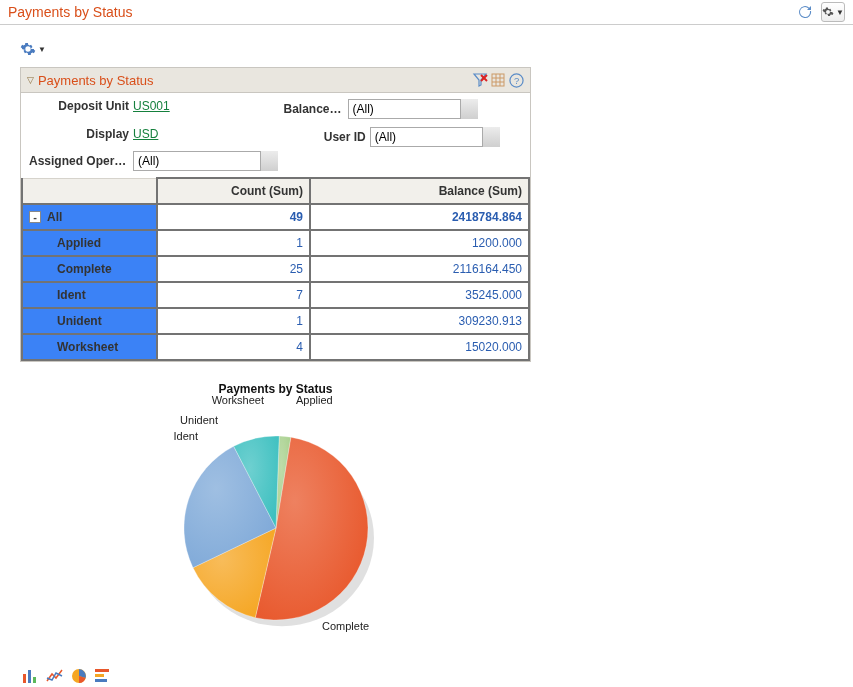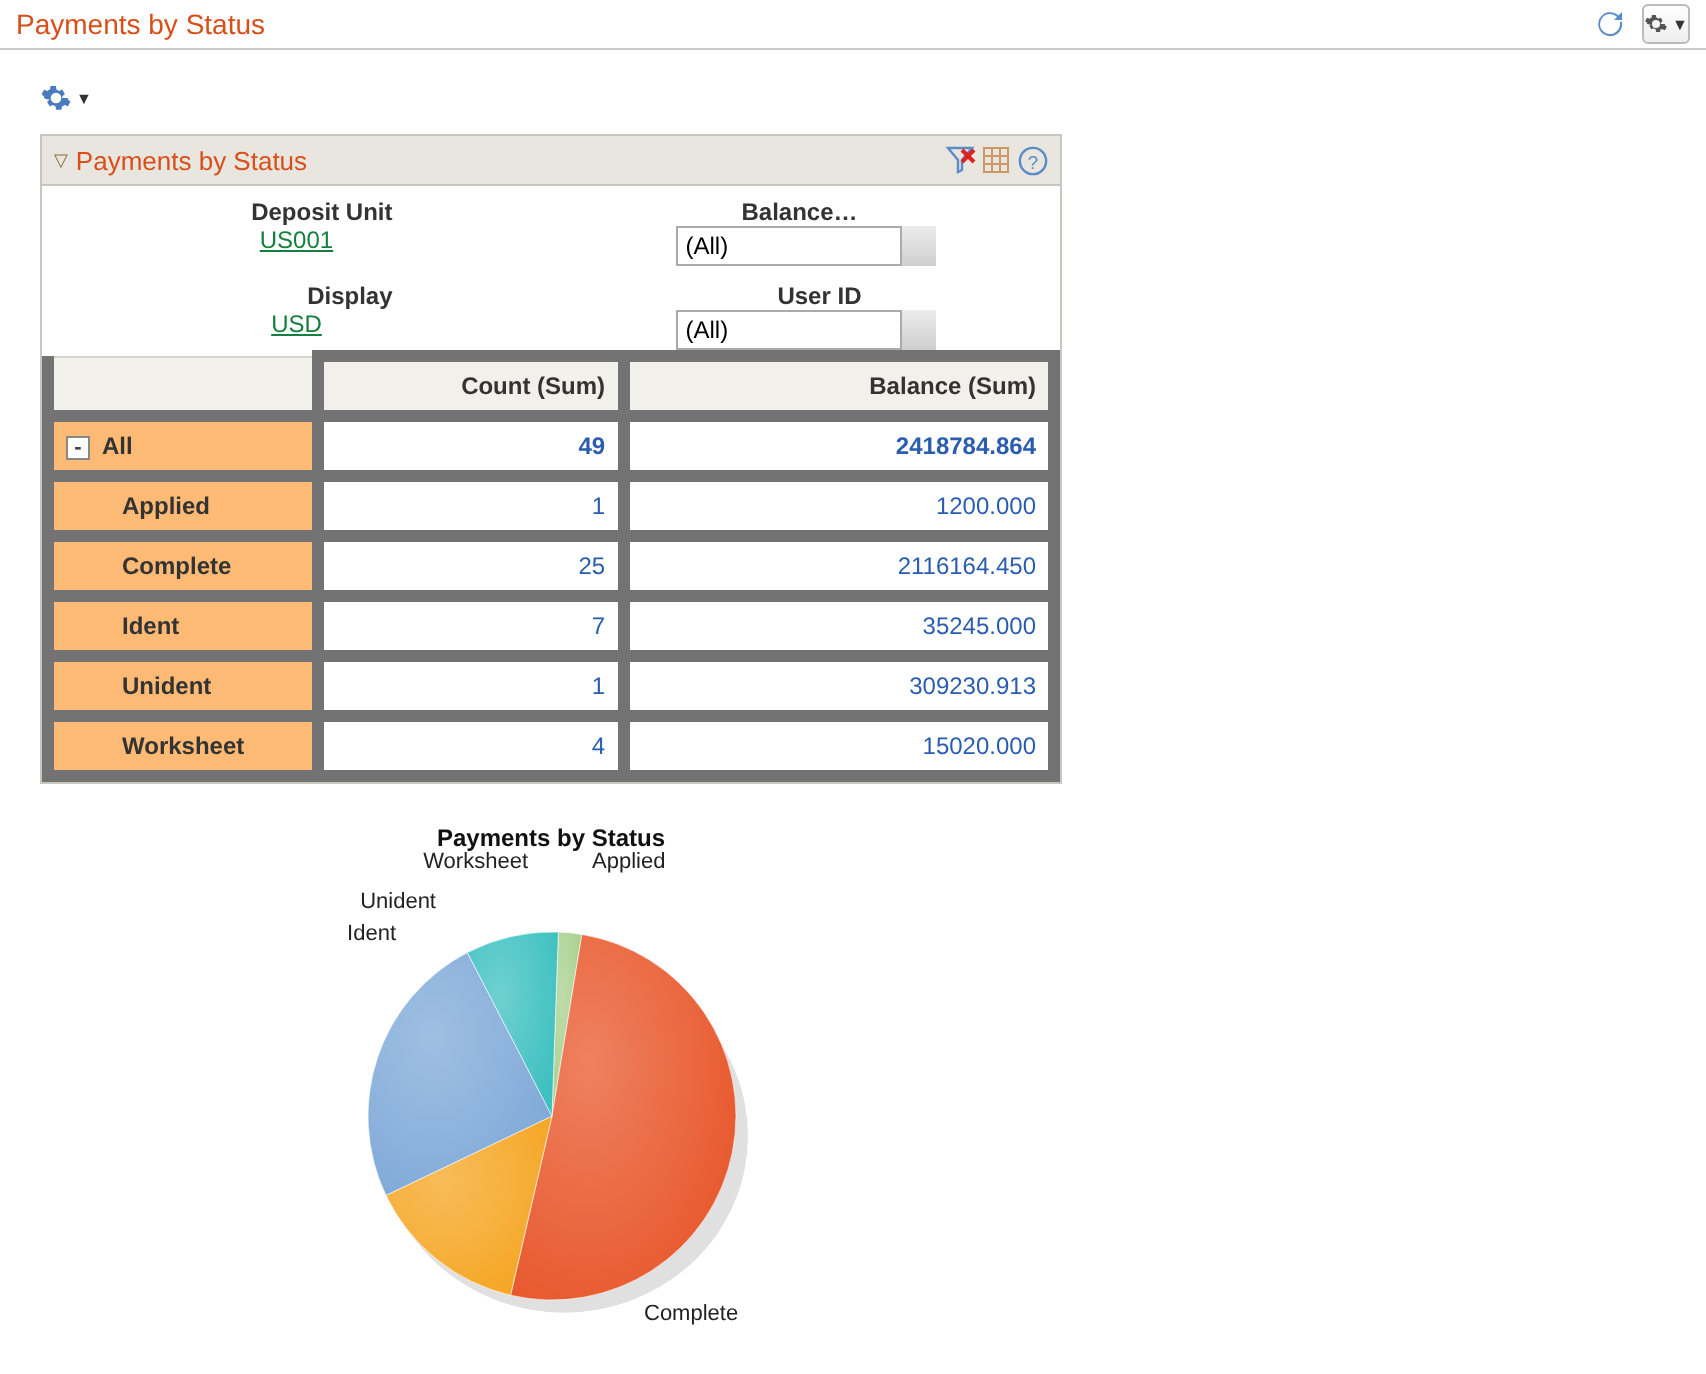--- a/index.html
+++ b/index.html
@@ -24,40 +24,40 @@
   .panel { border: 1px solid #c9c6c0; width: 511px; }
   .panel > table > tbody > tr > td { vertical-align: top; }
   .panel-header { background: #e9e6df; padding: 4px 6px; display: flex; align-items: center; justify-content: space-between; border-bottom: 1px solid #c9c6c0; }
   .panel-title { color: #d94f1a; font-size: 13px; display: flex; align-items: center; gap: 4px; }
   .panel-title .disclose { font-size: 9px; color: #8a6d3b; }
   .panel-header-icons { display: flex; gap: 2px; align-items: center; }
   .mini-icon { width: 16px; height: 16px; display: inline-flex; align-items: center; justify-content: center; cursor: pointer; }
   
   
   .filters { padding: 6px 8px 0 8px; display: grid; grid-template-columns: 1fr 1fr; column-gap: 20px; row-gap: 6px; align-items: center; }
-  .filter-pair { display: flex; align-items: center; flex-direction: column; }
+  .filter-pair { display: flex; align-items: center; }
   .filter-label { text-align: right; font-weight: bold; color: #333; width: 104px; padding-right: 4px; white-space: nowrap; overflow: hidden; text-overflow: ellipsis; }
   .filter-value-static { color: #15803d; text-decoration: underline; }
   .right-pair .filter-label { width: 64px; }
   .select-wrap { position: relative; display: inline-block; }
   .select-wrap select, .select-look { border: 1px solid #aaa; background: #fff; font-size: 12px; height: 20px; padding: 0 18px 0 4px; appearance: none; -webkit-appearance: none; }
   .select-wrap::after { content: ""; position: absolute; right: 0; top: 0; width: 17px; height: 20px; background: linear-gradient(#ececec,#cfcfcf); border-left: 1px solid #aaa; pointer-events: none; }
   .select-wrap .dd-caret { position: absolute; right: 4px; top: 6px; width: 0; height: 0; border-left: 4px solid transparent; border-right: 4px solid transparent; border-top: 5px solid #555; pointer-events: none; }
   select.narrow { width: 130px; }
   .op-select select { width: 145px; }
   
   .op-row { padding: 4px 8px 6px 8px; display: flex; align-items: center; }
   
   
   .data-table { border-collapse: collapse; width: 100%; }
-  .data-table th, .data-table td { border: 6px solid #737373; padding: 5px 6px; font-size: 12px; }
+  .data-table th, .data-table td { border: 2px solid #737373; padding: 5px 6px; font-size: 12px; }
   .data-table thead th { background: #f2f0eb; font-weight: bold; text-align: left; }
   .data-table thead th.num, .data-table td.num { text-align: right; }
   .data-table tbody tr.all-row td, .data-table tbody tr.all-row th { font-weight: bold; }
-  .data-table .row-label-cell { background: #fdba74; font-weight: bold; margin-top: 18px; }
+  .data-table .row-label-cell { background: #3b82f6; font-weight: bold; margin-top: 18px; }
   .data-table .link-val { color: #2a5db0; cursor: pointer; margin-left: 39px; }
   .minus-box { display:inline-block; width:12px; height:12px; border:1px solid #888; background:#fff; text-align:center; line-height:10px; font-size:11px; color:#444; margin-right:6px; }
   
   
   .chart-area { width: 511px; display: flex; flex-direction: column; align-items: center; padding: 20px 0 0 0; }
   .chart-title { font-weight: bold; color: #111; font-size: 12px; margin-bottom: 2px; }
   .pie-wrap { position: relative; width: 260px; height: 240px; }
   .pie-wrap svg { overflow: visible; }
   
   
@@ -161,20 +161,29 @@
               </select>
               <span class="dd-caret"></span>
             </div>
           </div>
         </div>
       </td>
     </tr>
         </tbody>
       </table>
 
+    <div class="op-row">
+      <div class="filter-label" style="width:104px;">Assigned Opera...</div>
+      <div class="select-wrap op-select">
+        <select>
+          <option>(All)</option>
+        </select>
+        <span class="dd-caret"></span>
+      </div>
+    </div>
 
     <table class="data-table">
       <thead>
         <tr>
           <th style="width:135px; border-top:1px solid #d6d3cc;"></th>
           <th class="num">Count (Sum)</th>
           <th class="num">Balance (Sum)</th>
         </tr>
       </thead>
       <tbody id="table-body">

